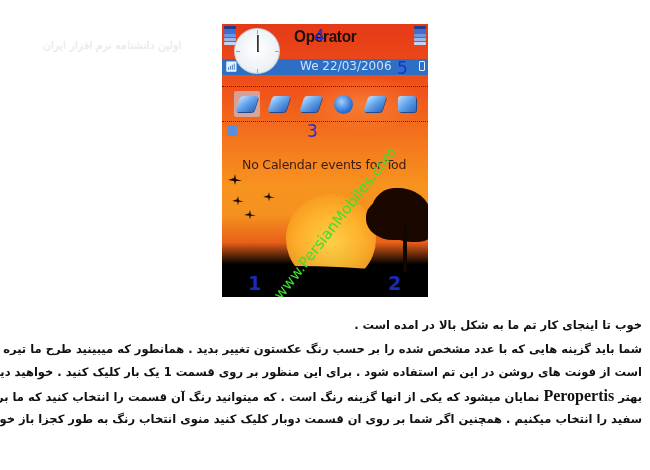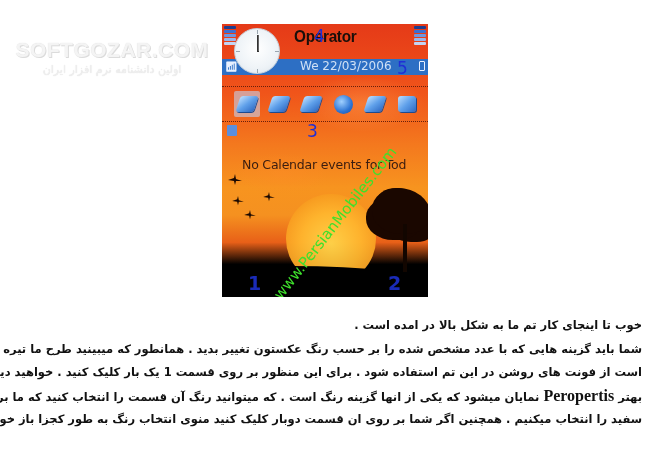--- a/index.html
+++ b/index.html
@@ -70,21 +70,20 @@
     
     .article { position: absolute; right: 8px; top: 316px; width: 640px; direction: rtl; 
       font-family: "DejaVu Sans", sans-serif; font-size: 11.5px; font-weight: bold; color: #111; }
     .article p { height: 23.5px; line-height: 18px; white-space: nowrap; }
     .article .latin { font-family: "Liberation Serif", serif; font-weight: bold; font-size: 16px; }
   </style>
 </head>
 <body>
 
 <div class="watermark">
-  <div class="wm-title">SOFTGOZAR.COM</div>
   <div class="wm-sub">اولین دانشنامه نرم افزار ایران</div>
 </div>
 
 <div class="phone">
   <div class="sky"></div>
   <div class="sun"></div>
 
   <svg class="bird" style="left:6px;top:150px;width:14px;height:12px;" viewBox="0 0 14 12">
       <path d="M0 6 L6 4 L7 0 L8 5 L14 7 L8 7 L7 11 L6 7 Z" fill="#1a0800"></path>
     </svg>

